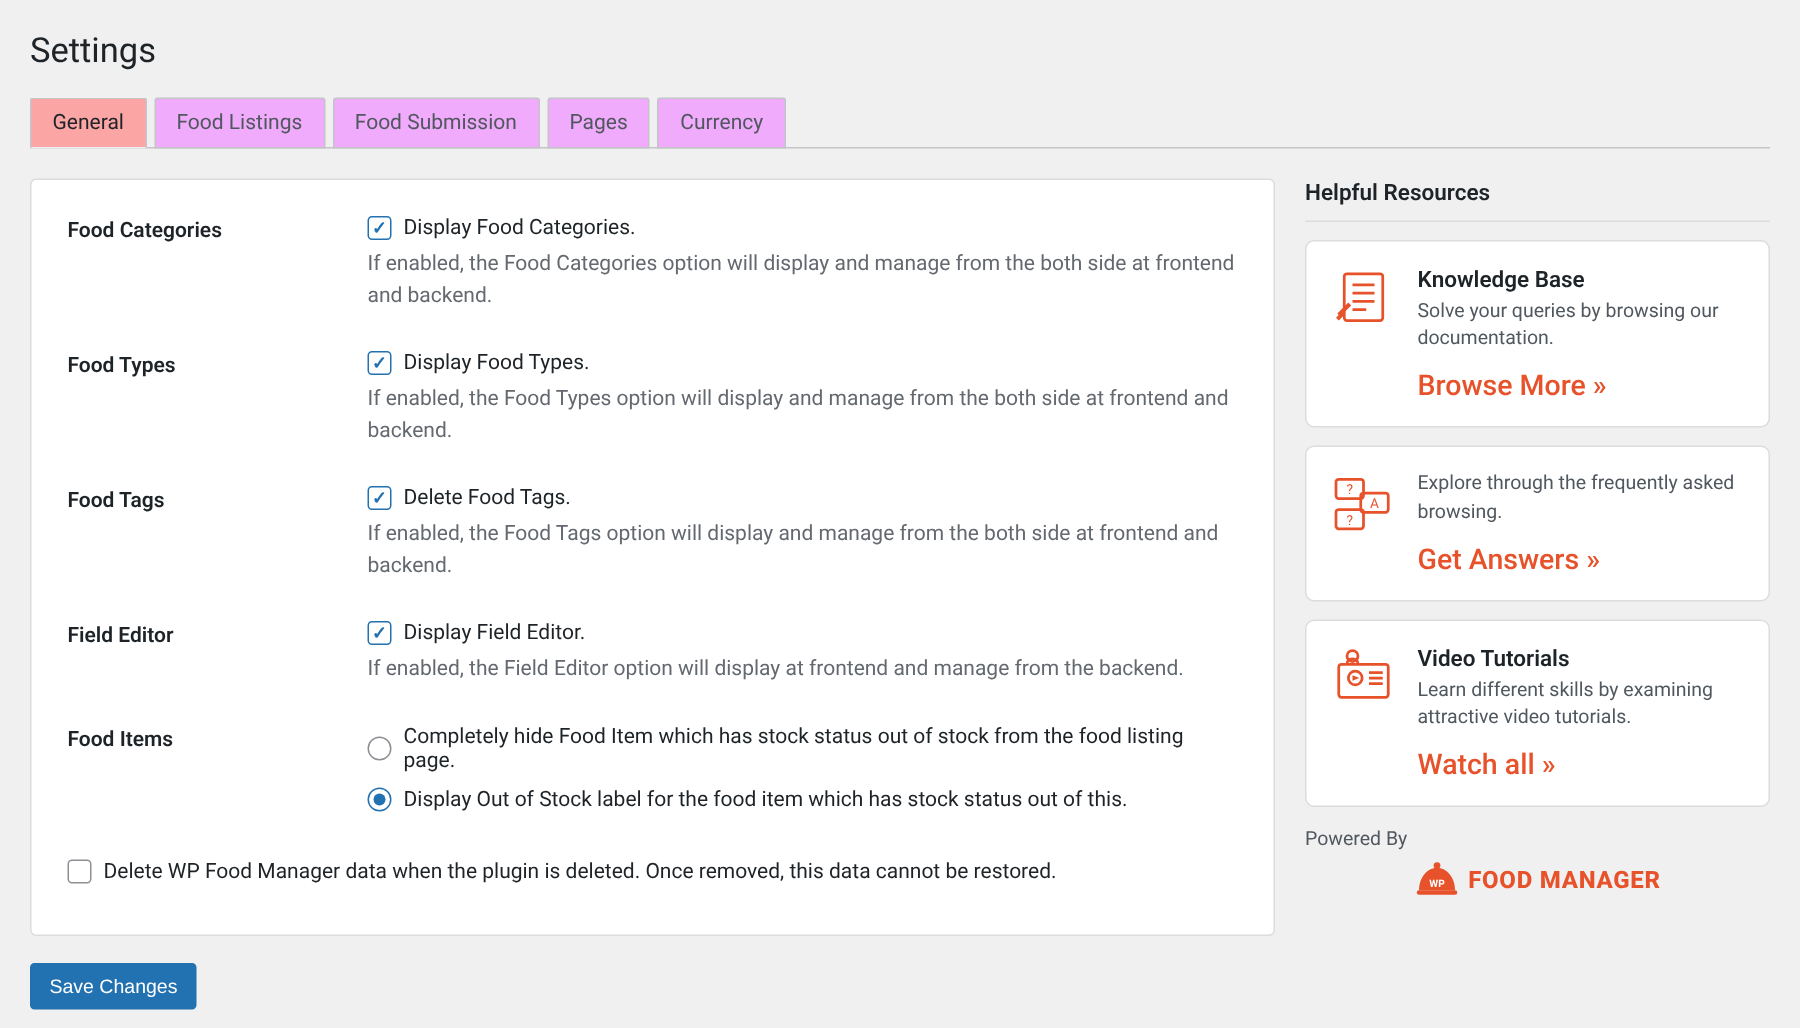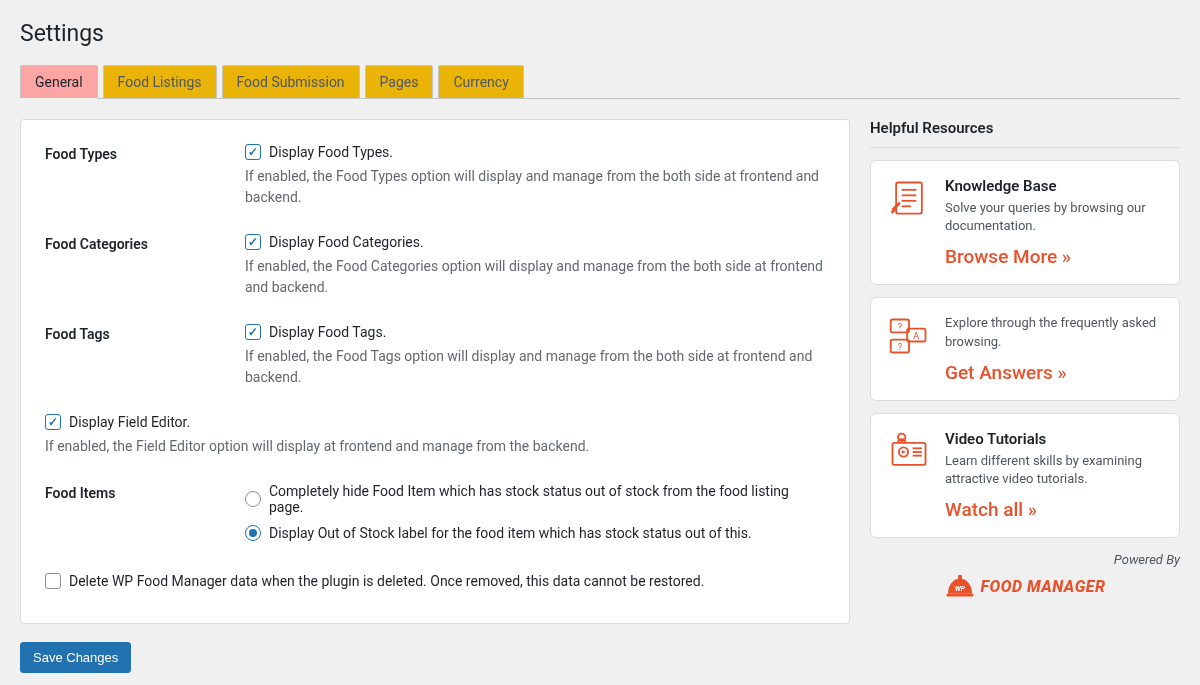--- a/index.html
+++ b/index.html
@@ -16,21 +16,21 @@
     margin-bottom: 18px;
     color: #1d2327;
   }
   .tabs {
     display: flex;
     border-bottom: 1px solid #c3c4c7;
     margin-bottom: 20px;
   }
   .tab {
     padding: 8px 14px;
-    background: #eab308;
+    background: #f0abfc;
     border: 1px solid #c3c4c7;
     margin-right: 5px;
     margin-bottom: -1px;
     cursor: pointer;
     font-size: 14px;
     color: #50575e;
     border-top-left-radius: 2px;
     border-top-right-radius: 2px;
   }
   .tab.active {
@@ -170,23 +170,22 @@
     margin-bottom: 10px;
   }
   .resource-link {
     color: #e7522b;
     font-size: 19px;
     font-weight: 500;
     text-decoration: none;
     cursor: pointer;
   }
   .powered-by {
-    text-align: right;
+    text-align: left;
     margin-top: 14px;
-    font-style: italic;
   }
   .powered-by-label {
     font-size: 13px;
     color: #50575e;
     margin-bottom: 6px;
   }
   .brand {
     display: flex;
     align-items: center;
     justify-content: center;
@@ -214,53 +213,54 @@
   <div class="tab">Food Listings</div>
   <div class="tab">Food Submission</div>
   <div class="tab">Pages</div>
   <div class="tab">Currency</div>
 </div>
 
 <div class="columns">
   <div class="main-panel">
 
     <div class="form-row">
+      <div class="form-label-col">Food Categories</div>
+      <div class="form-field-col">
+        <div class="check-row">
+          <span class="checkbox checked"></span>
+          <span class="field-text">Display Food Categories.</span>
+        </div>
+        <div class="help-text">If enabled, the Food Categories option will display and manage from the both side at frontend and backend.</div>
+      </div>
+    </div>
+
+    <div class="form-row">
       <div class="form-label-col">Food Types</div>
       <div class="form-field-col">
         <div class="check-row">
           <span class="checkbox checked"></span>
           <span class="field-text">Display Food Types.</span>
         </div>
         <div class="help-text">If enabled, the Food Types option will display and manage from the both side at frontend and backend.</div>
       </div>
     </div>
 
     <div class="form-row">
-      <div class="form-label-col">Food Categories</div>
+      <div class="form-label-col">Food Tags</div>
       <div class="form-field-col">
         <div class="check-row">
           <span class="checkbox checked"></span>
-          <span class="field-text">Display Food Categories.</span>
-        </div>
-        <div class="help-text">If enabled, the Food Categories option will display and manage from the both side at frontend and backend.</div>
-      </div>
-    </div>
-
-    <div class="form-row">
-      <div class="form-label-col">Food Tags</div>
-      <div class="form-field-col">
-        <div class="check-row">
-          <span class="checkbox checked"></span>
-          <span class="field-text">Display Food Tags.</span>
+          <span class="field-text">Delete Food Tags.</span>
         </div>
         <div class="help-text">If enabled, the Food Tags option will display and manage from the both side at frontend and backend.</div>
       </div>
     </div>
 
     <div class="form-row">
+      <div class="form-label-col">Field Editor</div>
       <div class="form-field-col">
         <div class="check-row">
           <span class="checkbox checked"></span>
           <span class="field-text">Display Field Editor.</span>
         </div>
         <div class="help-text">If enabled, the Field Editor option will display at frontend and manage from the backend.</div>
       </div>
     </div>
 
     <div class="form-row">

